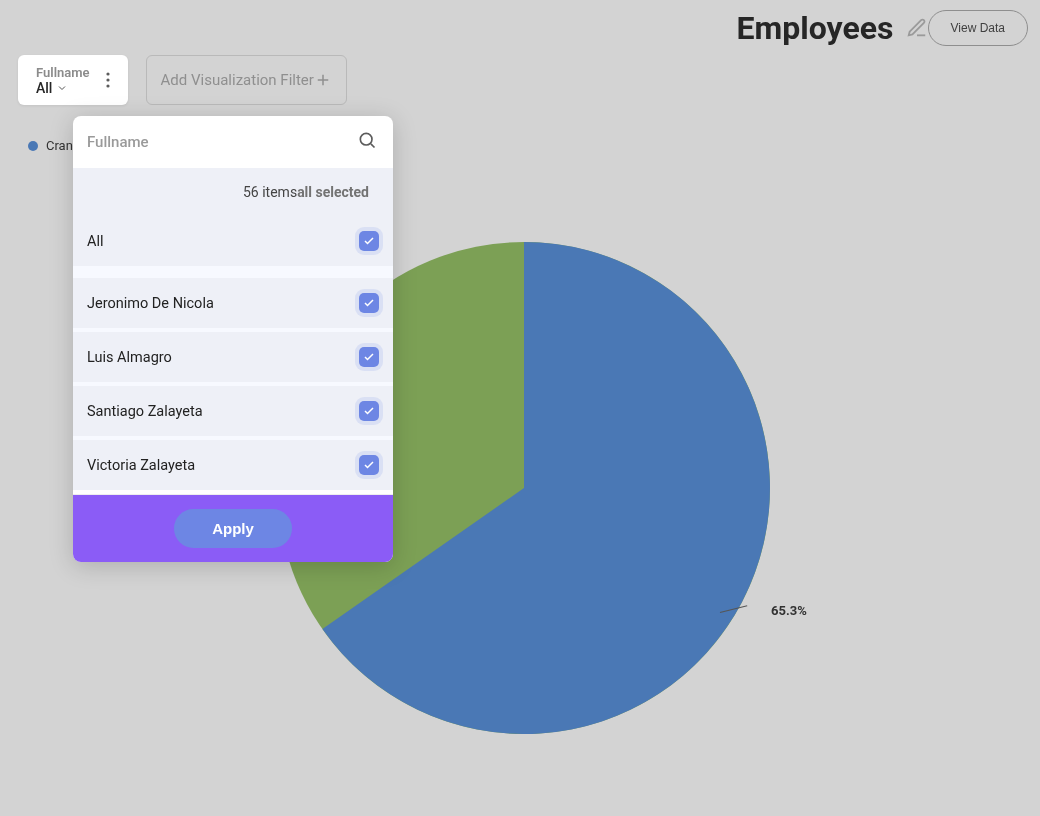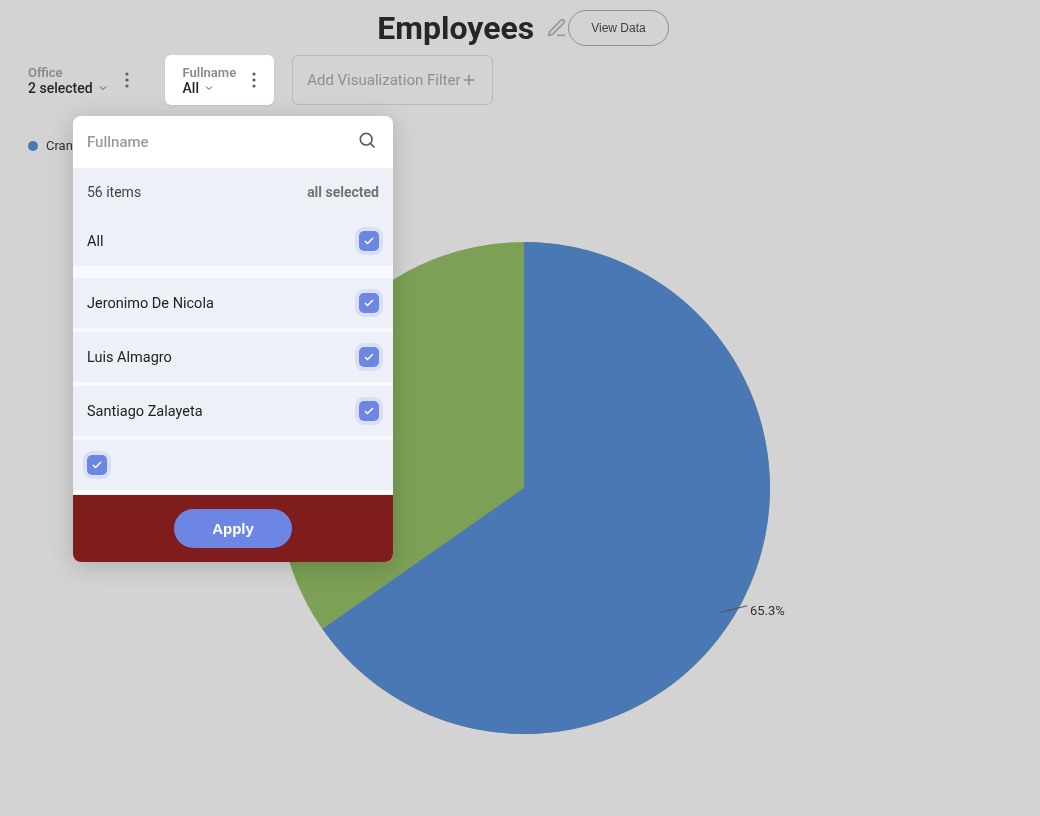--- a/index.html
+++ b/index.html
@@ -8,21 +8,21 @@
       height: 816px;
       background: #d3d3d3;
       font-family: -apple-system, BlinkMacSystemFont, "Segoe UI", Roboto, Helvetica, Arial, sans-serif;
       color: #222;
       position: relative;
       overflow: hidden;
     }
     .header-row {
       display: flex;
       align-items: center;
-      justify-content: center;
+      justify-content: flex-end;
       padding: 9px 12px 0 18px;
     }
     .title-group { display: flex; align-items: center; gap: 12px; }
     .page-title { font-size: 32px; font-weight: 700; color: #262626; }
     .edit-icon { width: 22px; height: 22px; color: #9a9a9a; cursor: pointer; }
     .view-data-btn {
       border: 1.5px solid #8e8e8e;
       background: transparent;
       color: #404040;
       font-size: 12px;
@@ -123,24 +123,23 @@
       display: flex;
       align-items: center;
       justify-content: space-between;
       padding: 14px 16px 14px 14px;
     }
     .dd-header-title { color: #9a9a9a; font-size: 15px; font-weight: 500; }
     .search-icon { width: 20px; height: 20px; color: #5c5c5c; }
     .dd-sub {
       background: #eef0f7;
       display: flex;
-      justify-content: space-between;
-      padding: 16px 14px;
+      justify-content: flex-end;
+      padding: 16px 24px;
       font-size: 14px;
-      gap: 40px;
     }
     .dd-sub .count { color: #444; }
     .dd-sub .allsel { color: #737373; font-weight: 700; cursor: pointer; }
     .dd-rows { background: #f7f9ff; }
     .dd-row {
       display: flex;
       align-items: center;
       justify-content: space-between;
       background: #eef0f7;
       margin-bottom: 4px;
@@ -151,21 +150,21 @@
     }
     .dd-row .name { flex: 1; }
     .chk {
       width: 20px; height: 20px; border-radius: 5px;
       background: #6d86e4;
       display: flex; align-items: center; justify-content: center;
       box-shadow: 0 0 0 4px rgba(109,134,228,0.15);
     }
     .chk svg { width: 12px; height: 12px; color: #fff; }
     .dd-footer {
-      background: #7f1d1d;
+      background: #8b5cf6;
       padding: 14px 0;
       display: flex;
       justify-content: center;
       border-top: 1px solid #eee;
     }
     .apply-btn {
       background: #6d86e4;
       color: #fff;
       border: none;
       border-radius: 22px;
@@ -191,58 +190,40 @@
       <svg viewBox="0 0 24 24" fill="none" stroke="currentColor" stroke-width="2">
         <path d="M12 20h9"></path>
           <path d="M16.5 3.5a2.1 2.1 0 1 1 3 3L7 19l-4 1 1-4 12.5-12.5z"></path>
       </svg>
     </span>
   </div>
   <button class="view-data-btn">View Data</button>
 </div>
 
 <div class="filters-row">
-  <div class="filter-chip">
+
+  <div class="filter-chip active">
     <div class="stack">
-      <span class="label">Office</span>
+      <span class="label">Fullname</span>
       <span class="value-row">
-        <span>2 selected</span>
+        <span>All</span>
         <svg class="chevron-down" viewBox="0 0 24 24" fill="none" stroke="#555" stroke-width="2">
             <polyline points="6 9 12 15 18 9"></polyline>
           </svg>
       </span>
     </div>
     <span class="kebab">
       <svg viewBox="0 0 4 16" fill="#5c5c5c">
           <circle cx="2" cy="2" r="1.6"></circle>
           <circle cx="2" cy="8" r="1.6"></circle>
           <circle cx="2" cy="14" r="1.6"></circle>
         </svg>
     </span>
   </div>
 
-  <div class="filter-chip active">
-    <div class="stack">
-      <span class="label">Fullname</span>
-      <span class="value-row">
-        <span>All</span>
-        <svg class="chevron-down" viewBox="0 0 24 24" fill="none" stroke="#555" stroke-width="2">
-            <polyline points="6 9 12 15 18 9"></polyline>
-          </svg>
-      </span>
-    </div>
-    <span class="kebab">
-      <svg viewBox="0 0 4 16" fill="#5c5c5c">
-          <circle cx="2" cy="2" r="1.6"></circle>
-          <circle cx="2" cy="8" r="1.6"></circle>
-          <circle cx="2" cy="14" r="1.6"></circle>
-        </svg>
-    </span>
-  </div>
-
   <div class="add-filter">
     <span>Add Visualization Filter</span>
     <svg class="plus-icon" viewBox="0 0 24 24" fill="none" stroke="#8f8f8f" stroke-width="2">
         <line x1="12" y1="5" x2="12" y2="19"></line>
         <line x1="5" y1="12" x2="19" y2="12"></line>
       </svg>
   </div>
 </div>
 
 <div class="legend">
@@ -252,21 +233,21 @@
 
 <div class="pie-wrap">
   <svg class="pie-svg" viewBox="0 0 100 100">
 
     <circle cx="50" cy="50" r="50" fill="#7ca055"></circle>
 
     <path d="M50 50 L50 0 A50 50 0 1 1 9.03 78.67 Z" fill="#4a78b5"></path>
   </svg>
 </div>
 <div class="leader" style="left:720px; top:612px; transform: rotate(-14deg); transform-origin:left center;"></div>
-<div class="pie-label" style="left:750px; top:603px;">65.3%</div>
+<div class="pie-label" style="left:771px; top:603px;font-weight:bold;">65.3%</div>
 
 <div class="dropdown">
   <div class="dd-header">
     <span class="dd-header-title">Fullname</span>
     <span>
       <svg class="search-icon" viewBox="0 0 24 24" fill="none" stroke="currentColor" stroke-width="2">
           <circle cx="11" cy="11" r="7"></circle>
           <line x1="21" y1="21" x2="16.65" y2="16.65"></line>
         </svg>
     </span>
@@ -303,20 +284,21 @@
     </div>
     <div class="dd-row">
       <span class="name">Santiago Zalayeta</span>
       <span class="chk">
           <svg viewBox="0 0 24 24" fill="none" stroke="currentColor" stroke-width="3">
             <polyline points="20 6 9 17 4 12"></polyline>
           </svg>
         </span>
     </div>
     <div class="dd-row">
+      <span class="name">Victoria Zalayeta</span>
       <span class="chk">
           <svg viewBox="0 0 24 24" fill="none" stroke="currentColor" stroke-width="3">
             <polyline points="20 6 9 17 4 12"></polyline>
           </svg>
         </span>
     </div>
   </div>
   <div class="dd-footer">
     <button class="apply-btn">Apply</button>
   </div>

